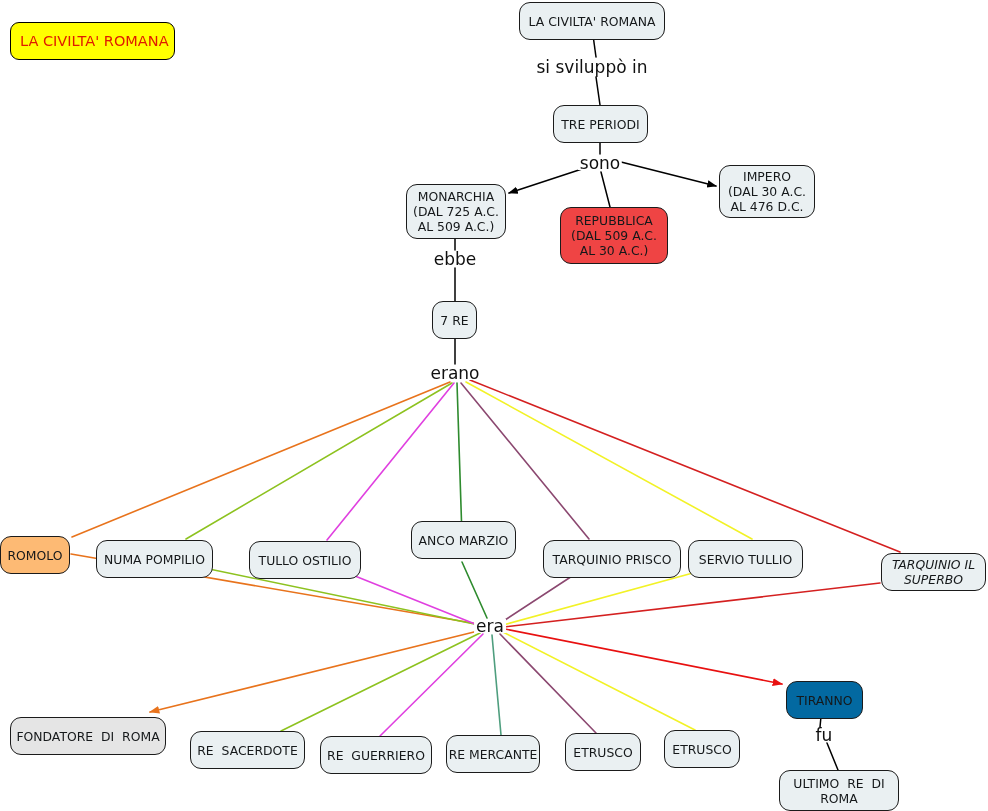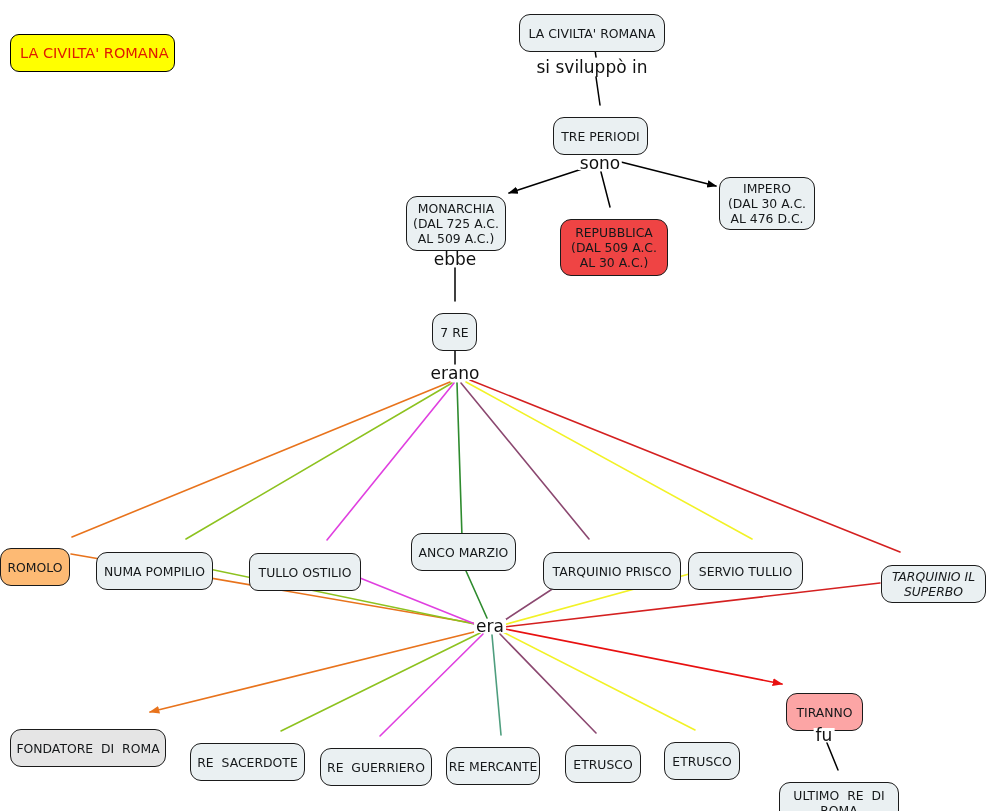--- a/index.html
+++ b/index.html
@@ -35,21 +35,20 @@
     color: #15181a;
     font-family: "DejaVu Sans", sans-serif;
     font-size: 12.4px;
     line-height: 15px;
     text-align: center;
     display: flex;
     align-items: center;
     justify-content: center;
     white-space: pre;
     padding: 18px 6px;
-    margin-top: 12px;
   }
   .node.title-node {
     background: #ffff00;
     border: 1.6px solid #000000;
     color: #e01b00;
     font-size: 14.5px;
     border-radius: 9px;
     justify-content: flex-start;
     padding-left: 9px;
   }
@@ -125,33 +124,33 @@
 AL 509 A.C.)</div>
       <div class="node" style="left: 560px; top: 207px; width: 108px; height: 57px; background: #ef4444; border-color: rgb(27, 27, 27);">REPUBBLICA
 (DAL 509 A.C.
 AL 30 A.C.)</div>
       <div class="node" style="left: 719px; top: 165px; width: 96px; height: 53px; background: rgb(234, 240, 242); border-color: rgb(27, 27, 27);">IMPERO
 (DAL 30 A.C.
 AL 476 D.C.</div>
       <div class="node" style="left: 432px; top: 301px; width: 45px; height: 25px; background: rgb(234, 240, 242); border-color: rgb(27, 27, 27);">7 RE</div>
       <div class="node" style="left: 0px; top: 536px; width: 70px; height: 25px; background: #fdba74; border-color: rgb(27, 27, 27);">ROMOLO</div>
       <div class="node" style="left: 96px; top: 540px; width: 117px; height: 25px; background: rgb(234, 240, 242); border-color: rgb(27, 27, 27);">NUMA POMPILIO</div>
-      <div class="node" style="left: 249px; top: 541px; width: 112px; height: 25px; background: rgb(234, 240, 242); border-color: rgb(27, 27, 27); border-radius: 9px;">TULLO OSTILIO</div>
+      <div class="node" style="left: 249px; top: 541px; width: 112px; height: 25px; background: rgb(234, 240, 242); border-color: rgb(27, 27, 27);">TULLO OSTILIO</div>
       <div class="node" style="left: 411px; top: 521px; width: 105px; height: 25px; background: rgb(234, 240, 242); border-color: rgb(27, 27, 27);">ANCO MARZIO</div>
       <div class="node" style="left: 543px; top: 540px; width: 138px; height: 25px; background: rgb(234, 240, 242); border-color: rgb(27, 27, 27);">TARQUINIO PRISCO</div>
       <div class="node" style="left: 688px; top: 540px; width: 115px; height: 25px; background: rgb(234, 240, 242); border-color: rgb(27, 27, 27);">SERVIO TULLIO</div>
       <div class="node" style="left: 881px; top: 553px; width: 105px; height: 36px; background: rgb(234, 240, 242); border-color: rgb(27, 27, 27); font-style: italic;">TARQUINIO IL
 SUPERBO</div>
       <div class="node" style="left: 10px; top: 717px; width: 156px; height: 25px; background: #e5e5e5; border-color: rgb(27, 27, 27);">FONDATORE  DI  ROMA</div>
       <div class="node" style="left: 190px; top: 731px; width: 115px; height: 25px; background: rgb(234, 240, 242); border-color: rgb(27, 27, 27);">RE  SACERDOTE</div>
       <div class="node" style="left: 320px; top: 736px; width: 112px; height: 25px; background: rgb(234, 240, 242); border-color: rgb(27, 27, 27);">RE  GUERRIERO</div>
       <div class="node" style="left: 446px; top: 735px; width: 94px; height: 25px; background: rgb(234, 240, 242); border-color: rgb(27, 27, 27);">RE MERCANTE</div>
       <div class="node" style="left: 565px; top: 733px; width: 76px; height: 25px; background: rgb(234, 240, 242); border-color: rgb(27, 27, 27);">ETRUSCO</div>
       <div class="node" style="left: 664px; top: 730px; width: 76px; height: 25px; background: rgb(234, 240, 242); border-color: rgb(27, 27, 27);">ETRUSCO</div>
-      <div class="node" style="left: 786px; top: 681px; width: 77px; height: 25px; background: #fca5a5; border-color: rgb(27, 27, 27);">TIRANNO</div>
+      <div class="node" style="left: 786px; top: 681px; width: 77px; height: 25px; background: #0369a1; border-color: rgb(27, 27, 27);">TIRANNO</div>
       <div class="node" style="left: 779px; top: 770px; width: 120px; height: 41px; background: rgb(234, 240, 242); border-color: rgb(27, 27, 27);">ULTIMO  RE  DI
 ROMA</div>
     </div>
 
   <div id="label-layer">
       <div class="linklabel" style="left: 592px; top: 67px;">si sviluppò in</div>
       <div class="linklabel" style="left: 600px; top: 163px;">sono</div>
       <div class="linklabel" style="left: 455px; top: 259px;">ebbe</div>
       <div class="linklabel" style="left: 455px; top: 373px;">erano</div>
       <div class="linklabel" style="left: 490px; top: 626px;">era</div>

